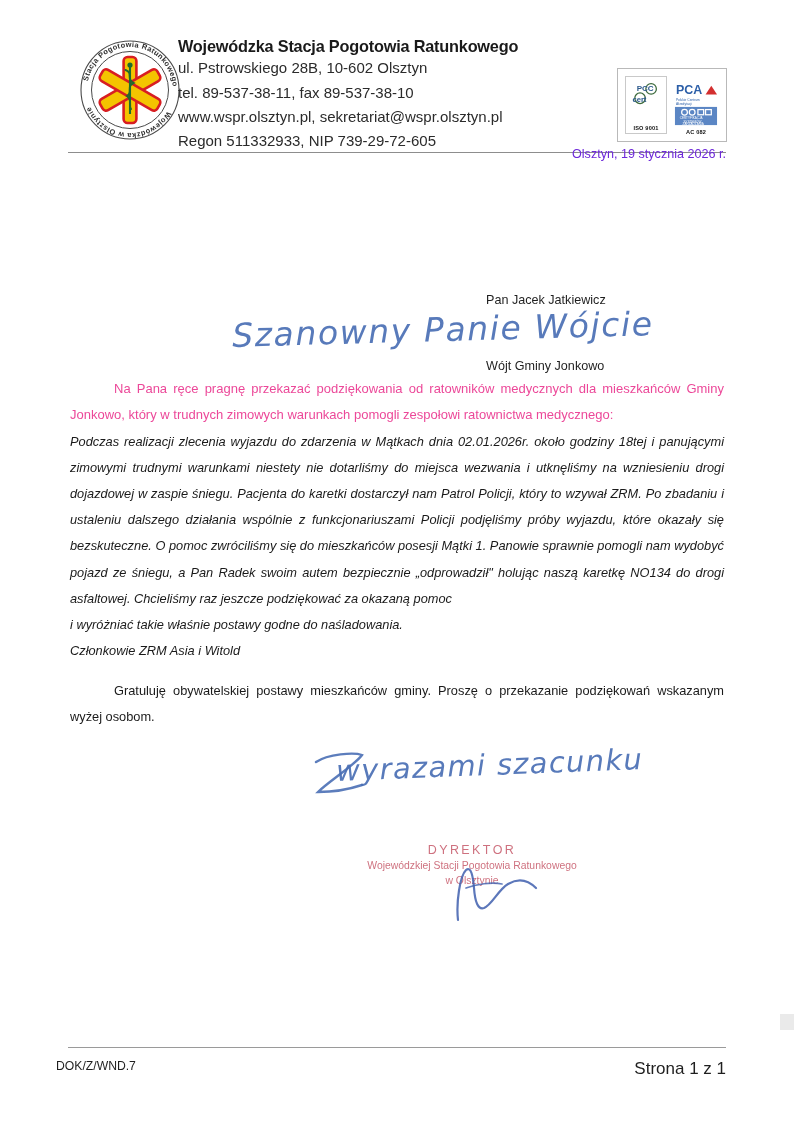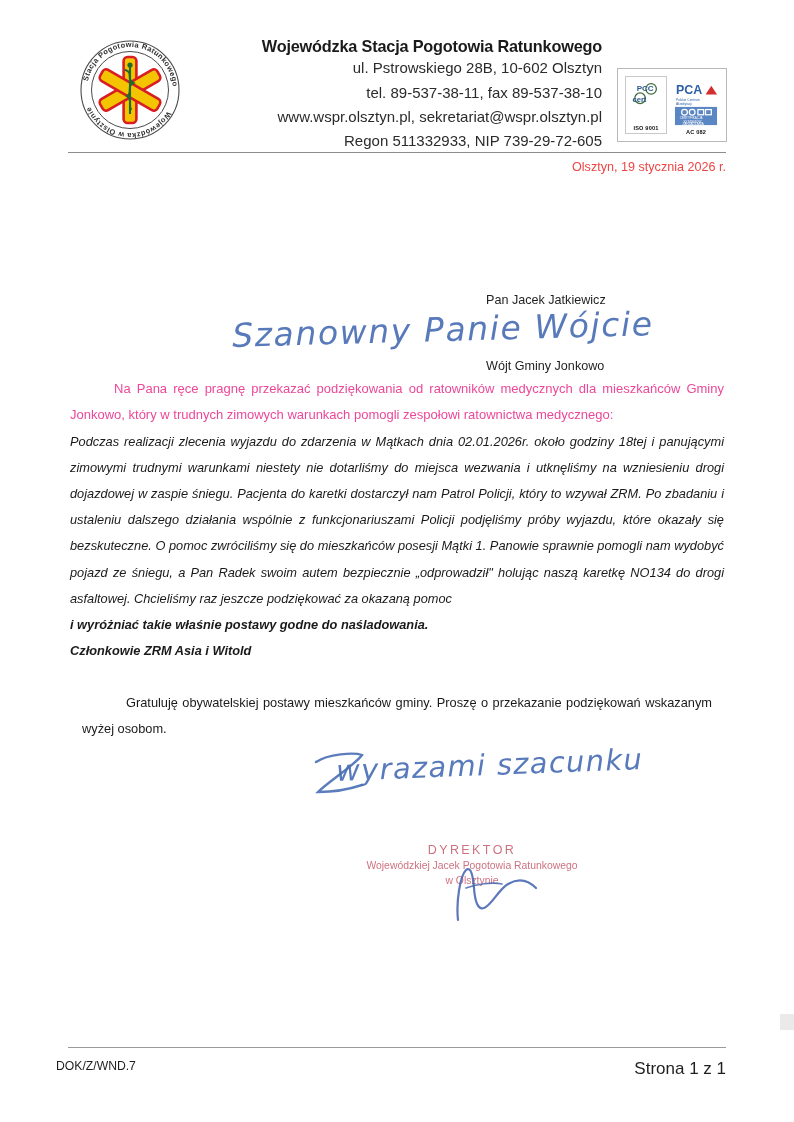--- a/index.html
+++ b/index.html
@@ -31,24 +31,24 @@
     position: absolute;
     left: 74px;
     top: 6px;
     width: 112px;
     height: 112px;
   }
   .logo-svg { display: block; width: 112px; height: 112px; }
 
   .org-block {
     position: absolute;
-    left: 186px;
+    left: 178px;
     top: 8px;
     width: 416px;
-    text-align: right;
+    text-align: left;
   }
   .org-title {
     font-size: 16.3px;
     font-weight: bold;
     letter-spacing: -0.2px;
     color: #1a1a1a;
     line-height: 1.25;
     white-space: nowrap;
   }
   .org-line {
@@ -108,23 +108,23 @@
     height: 0;
     border-top: 1.2px solid #8d8d8d;
   }
   .hrule.top { top: 152px; }
   .hrule.bottom { top: 1047px; border-top: 1.1px solid #9a9a9a; }
 
   
   .date-line {
     position: absolute;
     right: 68px;
-    top: 160px;
+    top: 147px;
     font-size: 12.6px;
-    color: #ef4444;
+    color: #6d28d9;
     white-space: nowrap;
   }
   .addressee {
     position: absolute;
     left: 486px;
     top: 248px;
     font-size: 12.6px;
     color: #1f1f1f;
     line-height: 2.05;
   }
@@ -178,27 +178,27 @@
   }
   .p-upright .indent { display: inline-block; width: 44px; }
   .p-italic {
     font-size: 12.8px;
     font-style: italic;
     line-height: 2.05;
     color: #1a1a1a;
     text-align: justify;
     margin: 0;
   }
-  .p-italic.last-left { text-align: left; font-weight: bold; }
+  .p-italic.last-left { text-align: left; }
   .p-closing {
     font-size: 12.8px;
     line-height: 2.02;
     color: #1a1a1a;
     text-align: justify;
-    margin: 12px;
+    margin: 0;
     padding-top: 14px;
   }
   .p-closing .indent { display: inline-block; width: 44px; }
 
   
   .stamp {
     position: absolute;
     left: 352px;
     top: 842px;
     width: 240px;
@@ -360,21 +360,21 @@
     <p class="p-closing"><span class="indent"></span><span>Gratuluję obywatelskiej postawy mieszkańców gminy. Proszę o przekazanie podziękowań wskazanym wyżej osobom.</span></p>
   </div>
 
   <svg class="hw-zstroke" viewBox="0 0 56 46">
     <path d="M 4,10 C 16,2 42,0 50,3 C 44,12 16,30 6,40 C 20,40 38,37 50,33" fill="none" stroke="#4a6fb5" stroke-width="2.4" stroke-linecap="round" opacity="0.9"></path>
   </svg>
   <div class="handwritten hw-closing">wyrazami szacunku</div>
 
   <div class="stamp">
     <div class="stamp-role">DYREKTOR</div>
-    <div class="stamp-org">Wojewódzkiej Jacek Pogotowia Ratunkowego</div>
+    <div class="stamp-org">Wojewódzkiej Stacji Pogotowia Ratunkowego</div>
     <div class="stamp-city">w Olsztynie</div>
   </div>
 
   <svg class="sig-scribble" viewBox="0 0 110 62">
     <path d="M 18,58 C 16,40 20,14 26,8 C 31,4 33,14 34,26 C 35,40 38,48 44,46 C 52,43 58,28 68,22 C 78,16 88,18 96,26" fill="none" stroke="#3f5fae" stroke-width="2.2" stroke-linecap="round" opacity="0.85"></path>
     <path d="M 26,26 C 36,22 52,20 62,22" fill="none" stroke="#3f5fae" stroke-width="1.7" stroke-linecap="round" opacity="0.8"></path>
   </svg>
 
   <div class="edge-smudge"></div>
 

